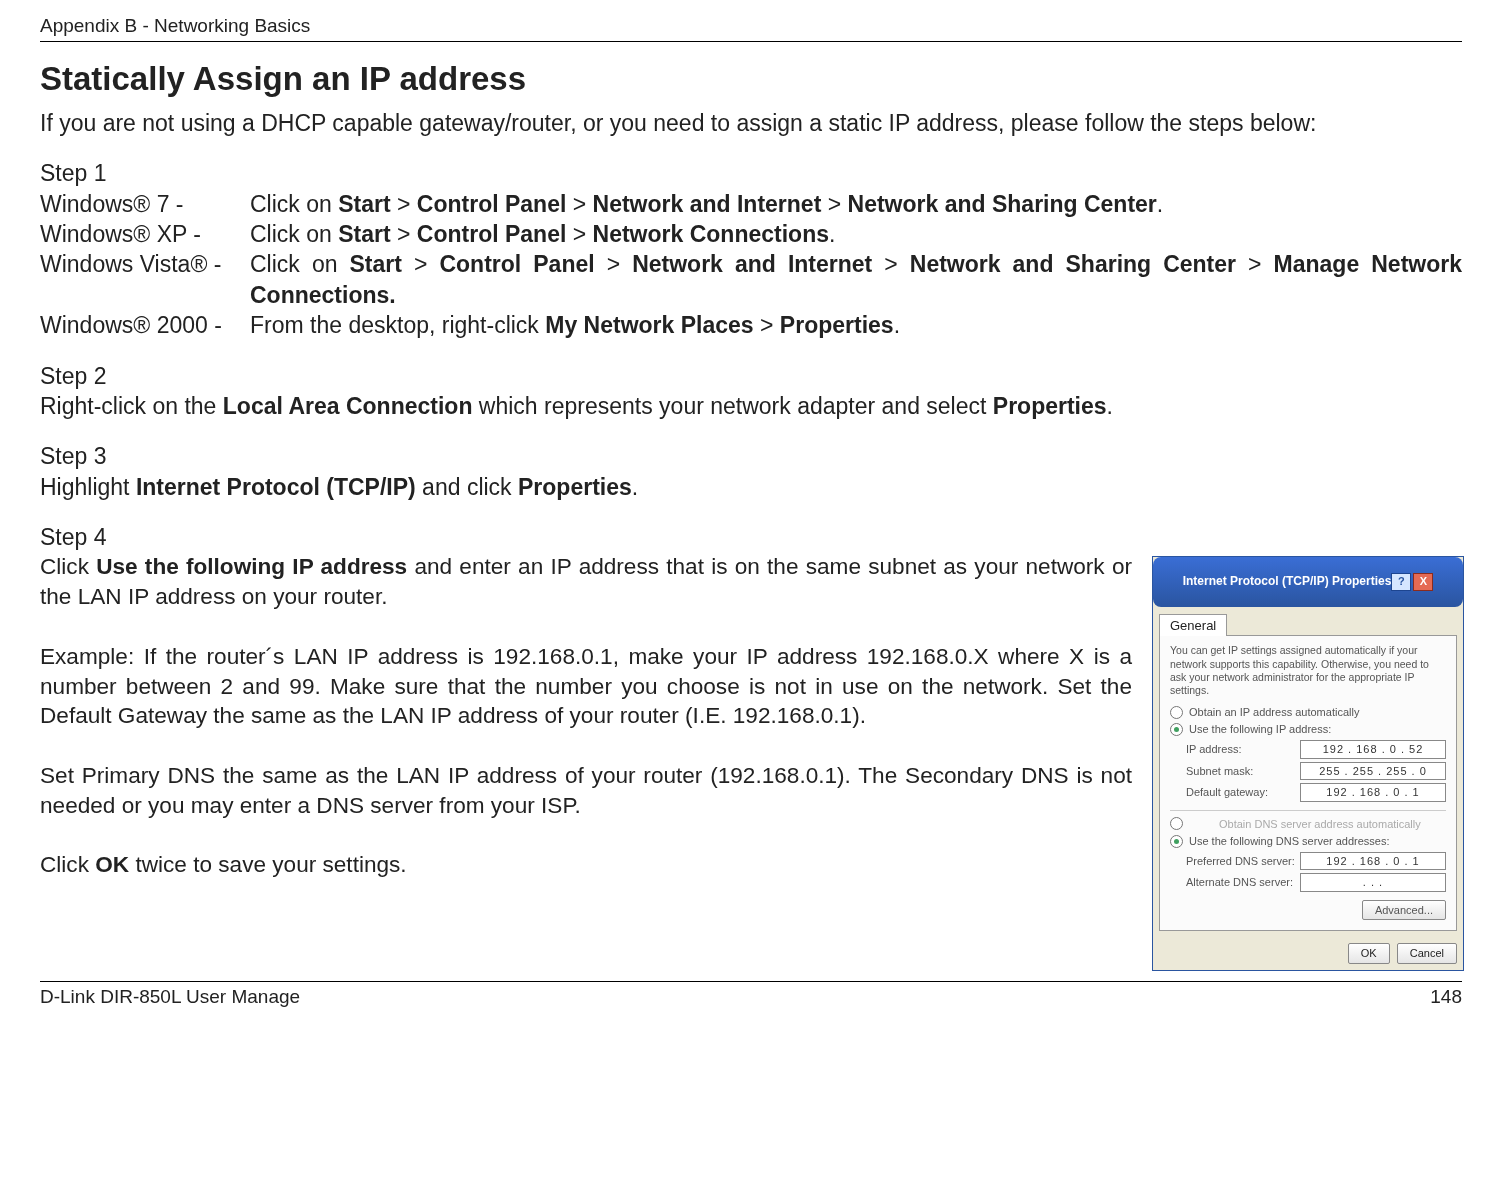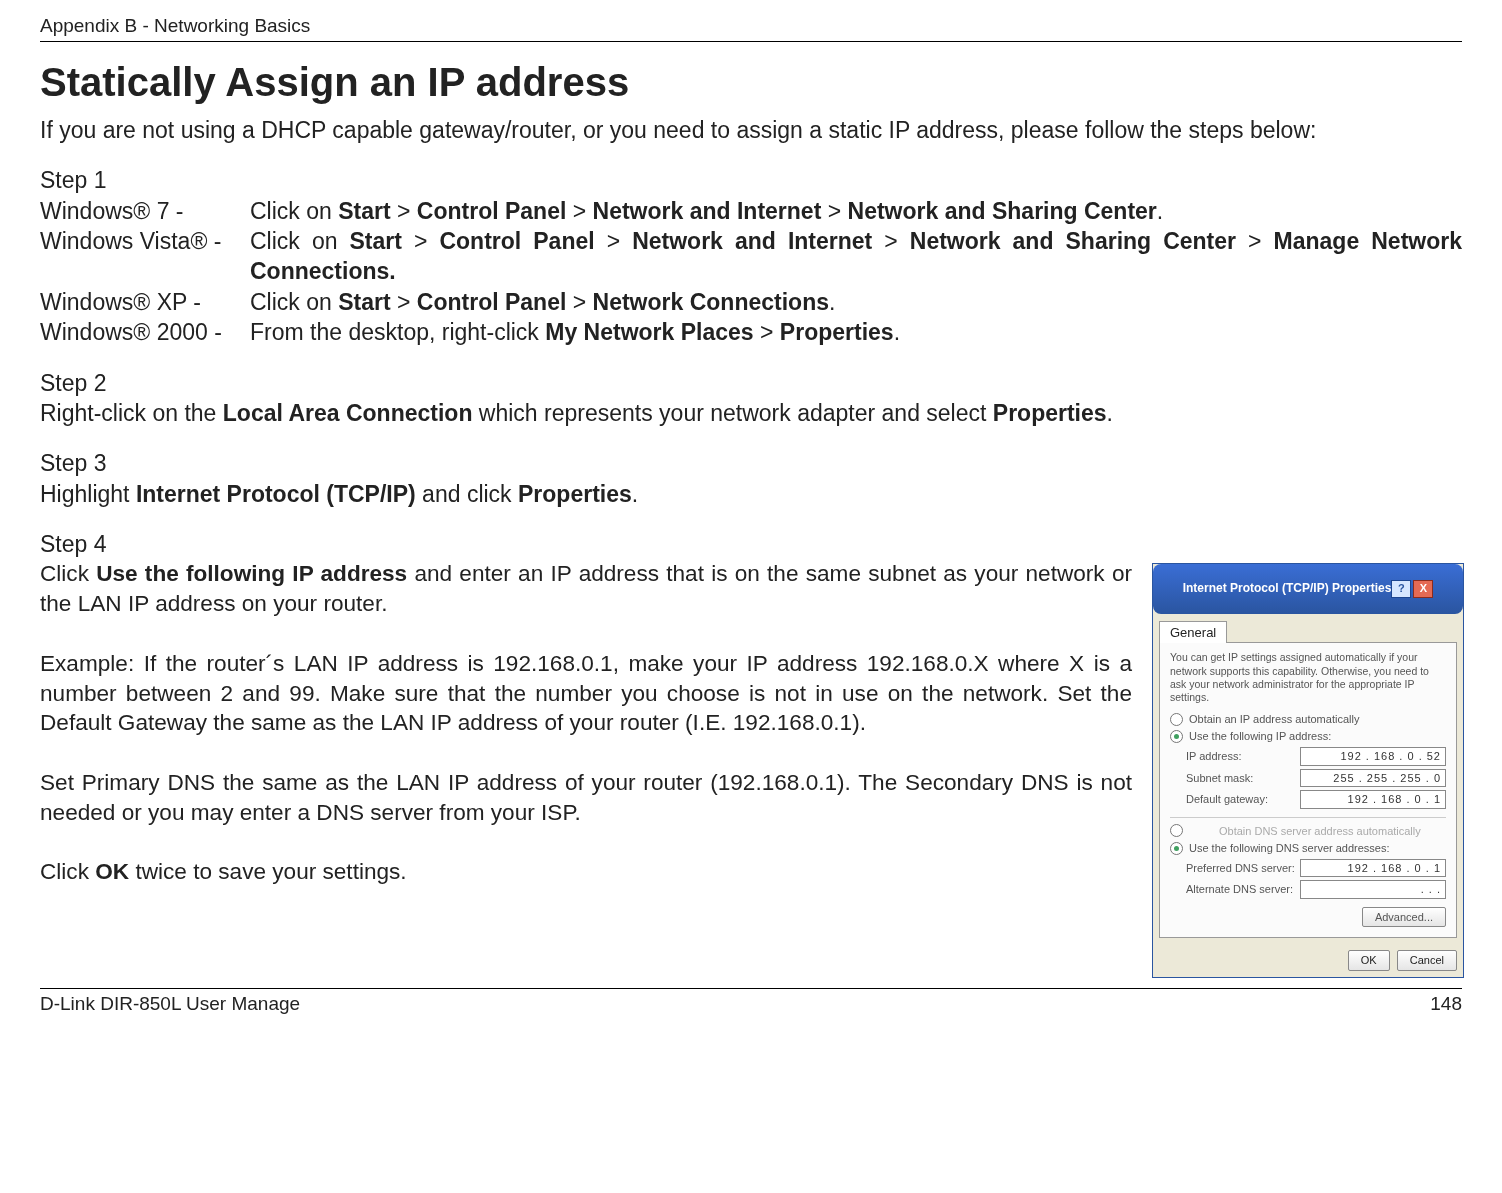--- a/index.html
+++ b/index.html
@@ -22,21 +22,21 @@
     border: none;
     border-top: 1.5px solid #000;
     margin: 0 0 14px 0;
   }
   hr.rule-bottom {
     border: none;
     border-top: 1.5px solid #000;
     margin: 10px 0 4px 0;
   }
   h1.title {
-    font-size: 40px;
+    font-size: 33px;
     font-weight: bold;
     margin: 18px 0 10px 0;
   }
   .body {
     font-size: 23px;
     line-height: 1.32;
   }
   .step-label {
     font-weight: normal;
     margin-top: 20px;
@@ -149,21 +149,21 @@
   .xp-field-row {
     display:flex; justify-content:space-between; align-items:center;
     margin: 3px 0 3px 16px;
     font-size: 11px;
   }
   .xp-ip {
     width: 136px;
     border: 1px solid #888;
     background:#fff;
     padding: 1px 4px;
-    text-align: right;
+    text-align: center;
     font-size: 11px;
     letter-spacing: 1px;
     color:#333;
   }
   .xp-sep {
     border-top: 1px solid #ccc;
     margin: 8px 0 6px 0;
   }
   .xp-grayed { color:#aaa;gap:36px; }
   .xp-btn-row {
@@ -200,30 +200,30 @@
     <div class="step-label">Step 1</div>
 
     <div class="step-row">
       <div class="os">Windows® 7 -</div>
       <div class="txt">
         <span>Click on </span><span class="b">Start</span><span> &gt; </span><span class="b">Control Panel</span><span> &gt; </span><span class="b">Network and Internet</span><span> &gt; </span><span class="b">Network and Sharing Center</span><span>.</span>
       </div>
     </div>
 
     <div class="step-row">
+      <div class="os">Windows® XP -</div>
+      <div class="txt">
+        <span>Click on </span><span class="b">Start</span><span> &gt; </span><span class="b">Control Panel</span><span> &gt; </span><span class="b">Network Connections</span><span>.</span>
+      </div>
+    </div>
+
+    <div class="step-row">
       <div class="os">Windows Vista® -</div>
       <div class="txt" style="text-align:justify;">
         <span>Click on </span><span class="b">Start</span><span> &gt; </span><span class="b">Control Panel</span><span> &gt; </span><span class="b">Network and Internet</span><span> &gt; </span><span class="b">Network and Sharing Center</span><span> &gt; </span><span class="b">Manage Network Connections.</span>
-      </div>
-    </div>
-
-    <div class="step-row">
-      <div class="os">Windows® XP -</div>
-      <div class="txt">
-        <span>Click on </span><span class="b">Start</span><span> &gt; </span><span class="b">Control Panel</span><span> &gt; </span><span class="b">Network Connections</span><span>.</span>
       </div>
     </div>
 
     <div class="step-row">
       <div class="os">Windows® 2000 -</div>
       <div class="txt">
         <span>From the desktop, right-click </span><span class="b">My Network Places</span><span> &gt; </span><span class="b">Properties</span><span>.</span>
       </div>
     </div>
 

